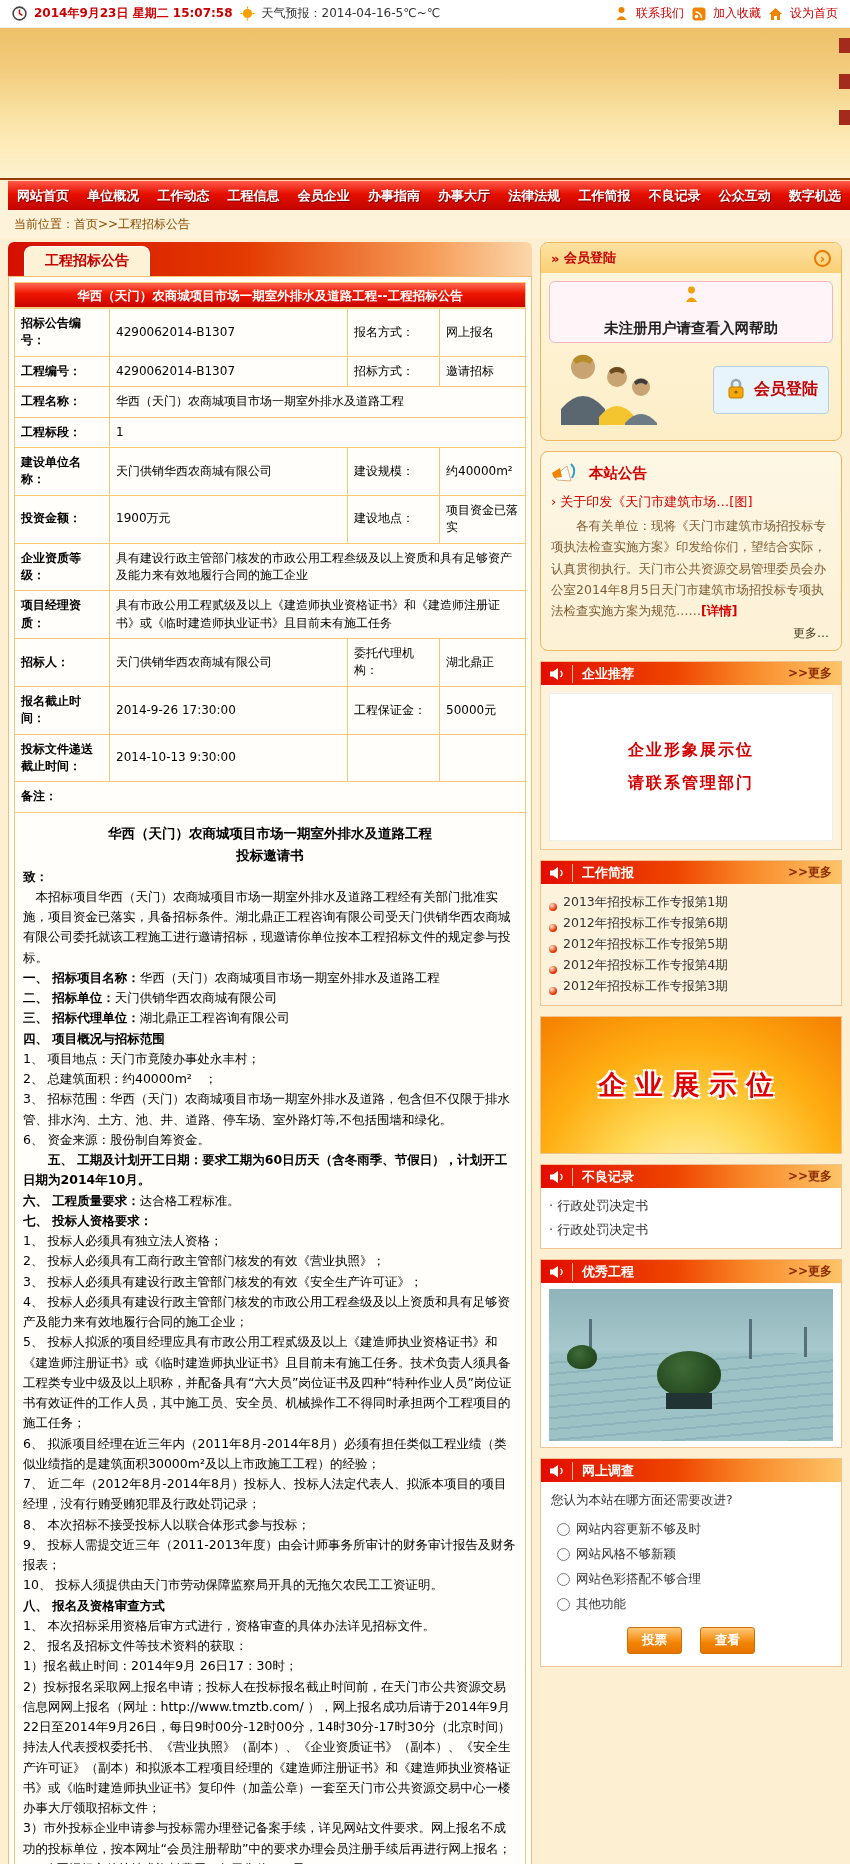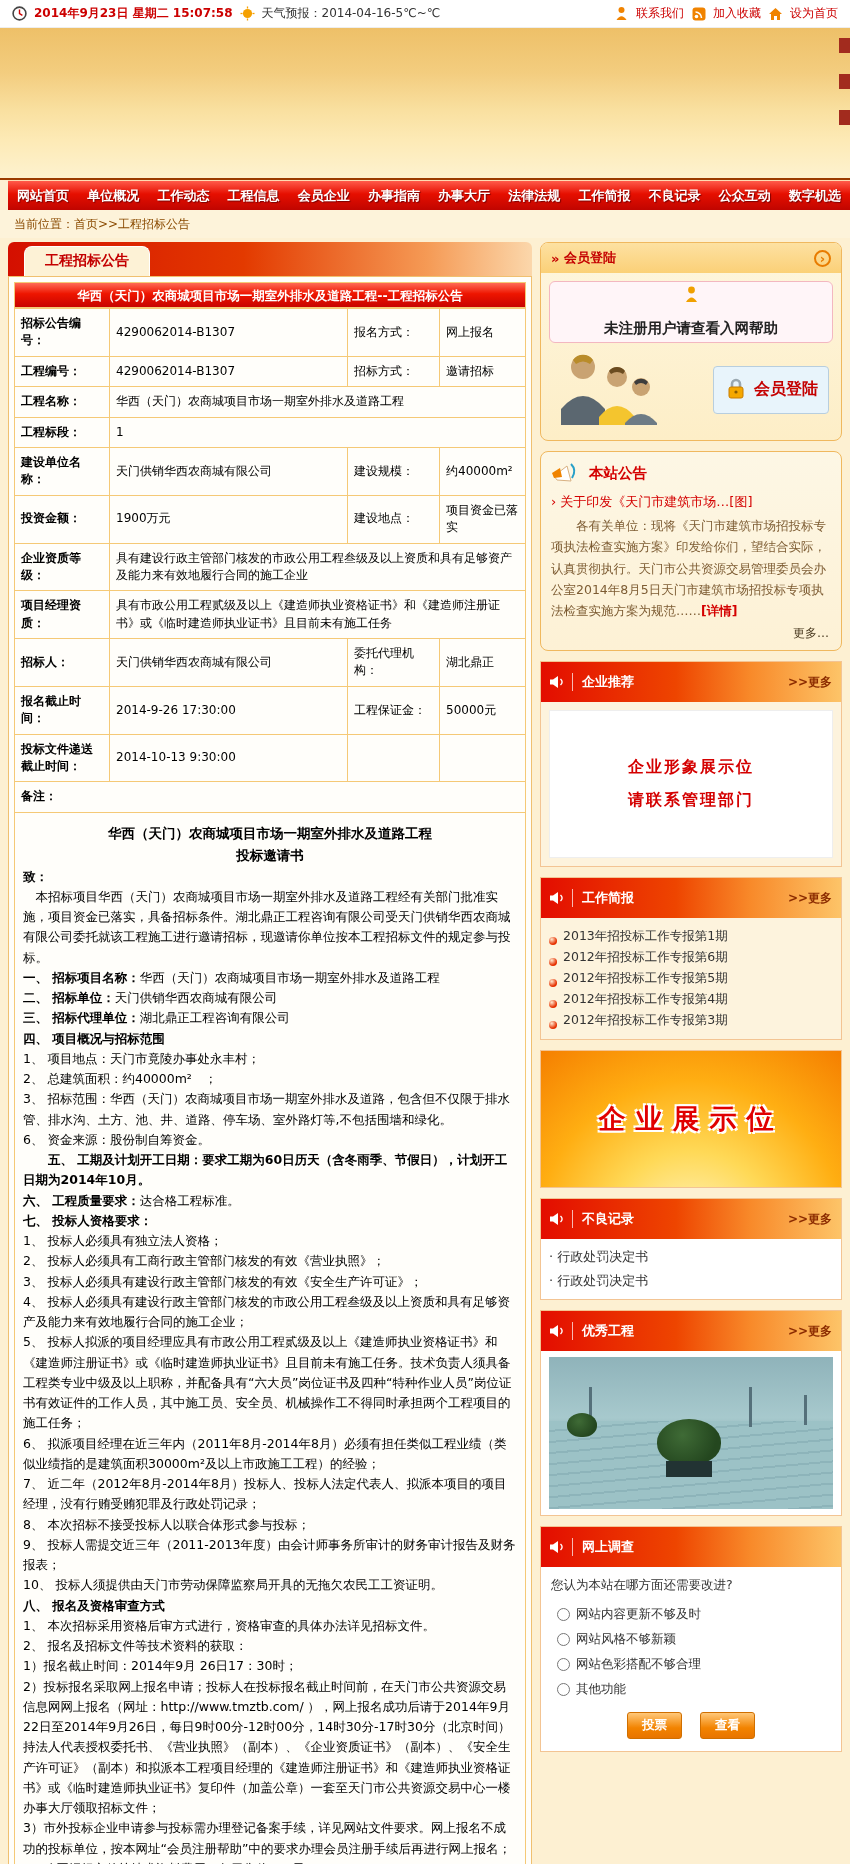--- a/index.html
+++ b/index.html
@@ -60,21 +60,21 @@
 
   .notice-panel { border: 1px solid #f0b85e; border-radius: 8px; background: linear-gradient(180deg, #fdf7e5, #fdf1d5); padding: 8px 10px 6px; }
   .notice-titlerow { display: flex; align-items: center; gap: 8px; margin-bottom: 6px; }
   .notice-title { color: #d40000; font-weight: bold; font-size: 14.5px; }
   .notice-link { color: #d40000; font-size: 13px; margin-bottom: 4px; cursor: pointer; }
   .notice-body { color: #7d5c33; font-size: 12.5px; line-height: 1.7; text-indent: 2em; }
   .notice-detail { color: #d40000; font-weight: bold; cursor: pointer; }
   .notice-more { text-align: right; color: #4a3a20; padding: 4px 2px 2px; cursor: pointer; }
 
   .rpanel { border: 1px solid #f3c493; }
-  .rpanel-head { height: 40px; display: flex; align-items: center; color: #fff; background: linear-gradient(90deg, #e30d00 0%, #ee4500 45%, #f88a2a 70%, #fdc468 100%); }
+  .rpanel-head { height: 23px; display: flex; align-items: center; color: #fff; background: linear-gradient(90deg, #e30d00 0%, #ee4500 45%, #f88a2a 70%, #fdc468 100%); }
   .rpanel-icbox { width: 32px; display: flex; justify-content: center; align-items: center; border-right: 1px solid rgba(255,255,255,.7); height: 18px; }
   .rpanel-title { font-weight: bold; font-size: 13px; padding: 0 9px; }
   .rpanel-more { margin-left: auto; padding-right: 9px; color: #8b2b00; font-weight: bold; font-size: 12px; cursor: pointer; }
   .rpanel-body { background: #fdf3dd; padding: 8px; }
 
   .rec-box { background: #fff; border: 1px solid #eee; height: 148px; display: flex; flex-direction: column; align-items: center; justify-content: center; gap: 12px; }
   .rec-line { color: #d40000; font-weight: bold; font-size: 16px; letter-spacing: 2px; }
 
   ul.sb-list { list-style: none; }
   ul.sb-list li { display: flex; align-items: flex-end; gap: 6px; padding: 2px 0; color: #333; font-size: 12.5px; cursor: pointer; }

